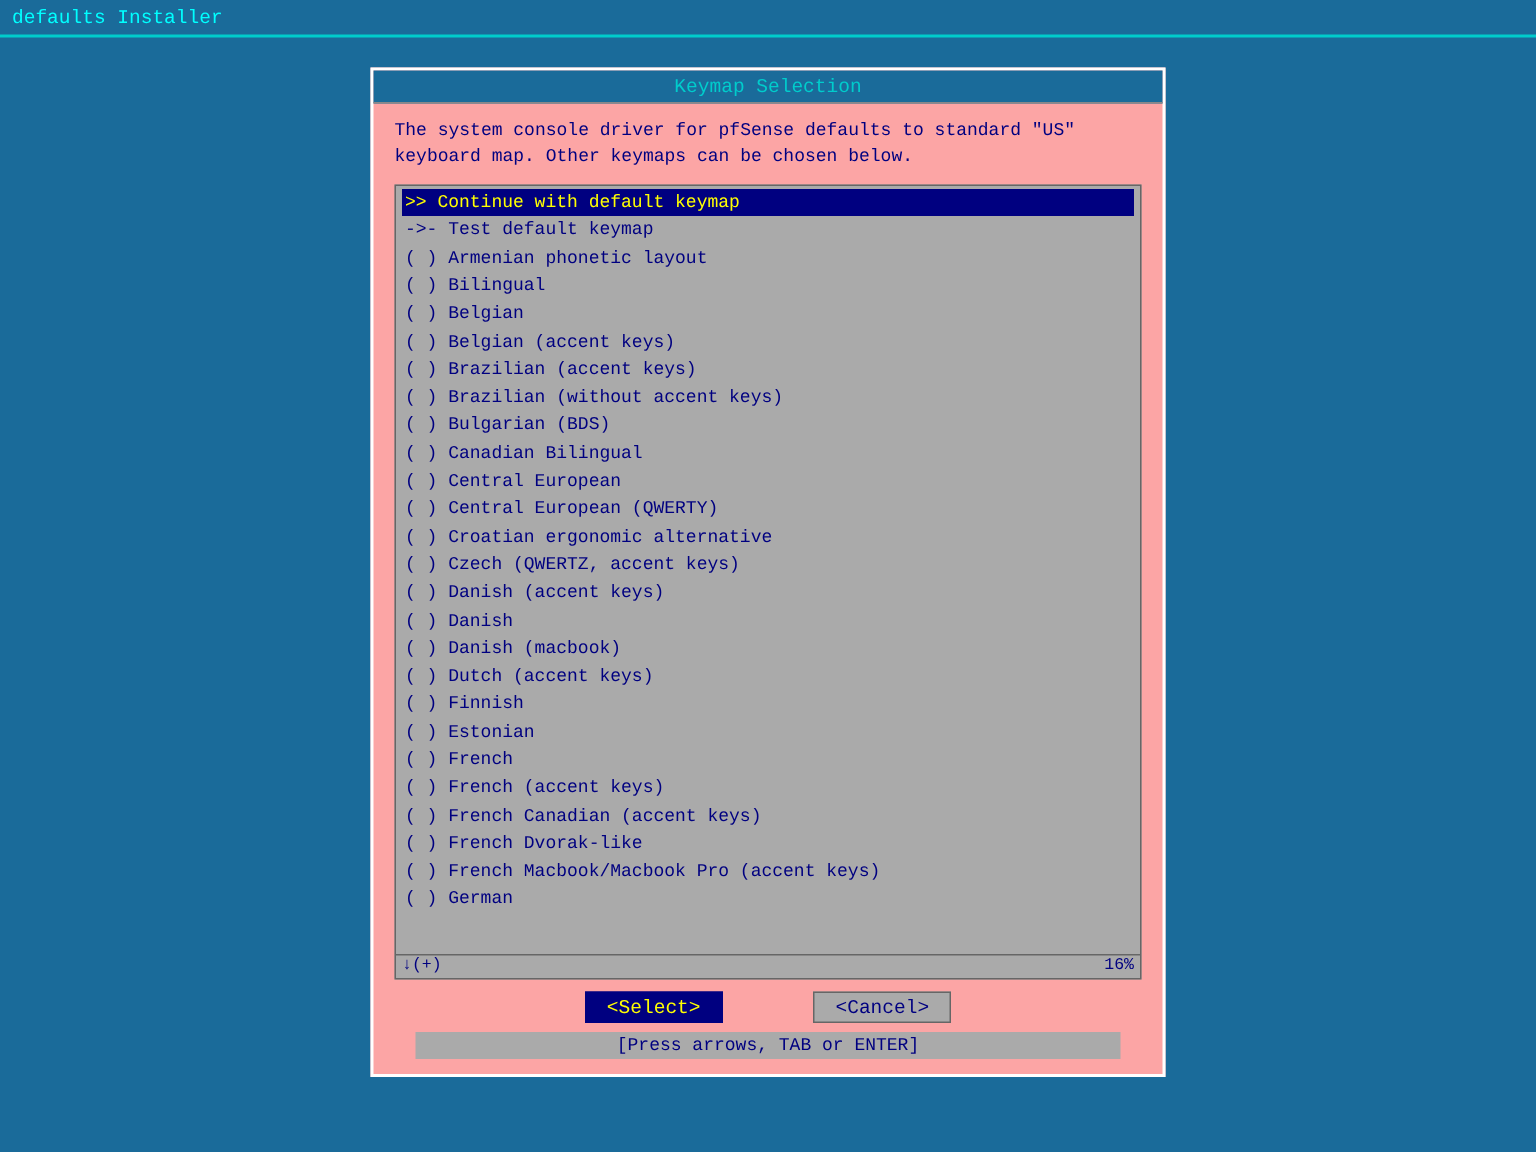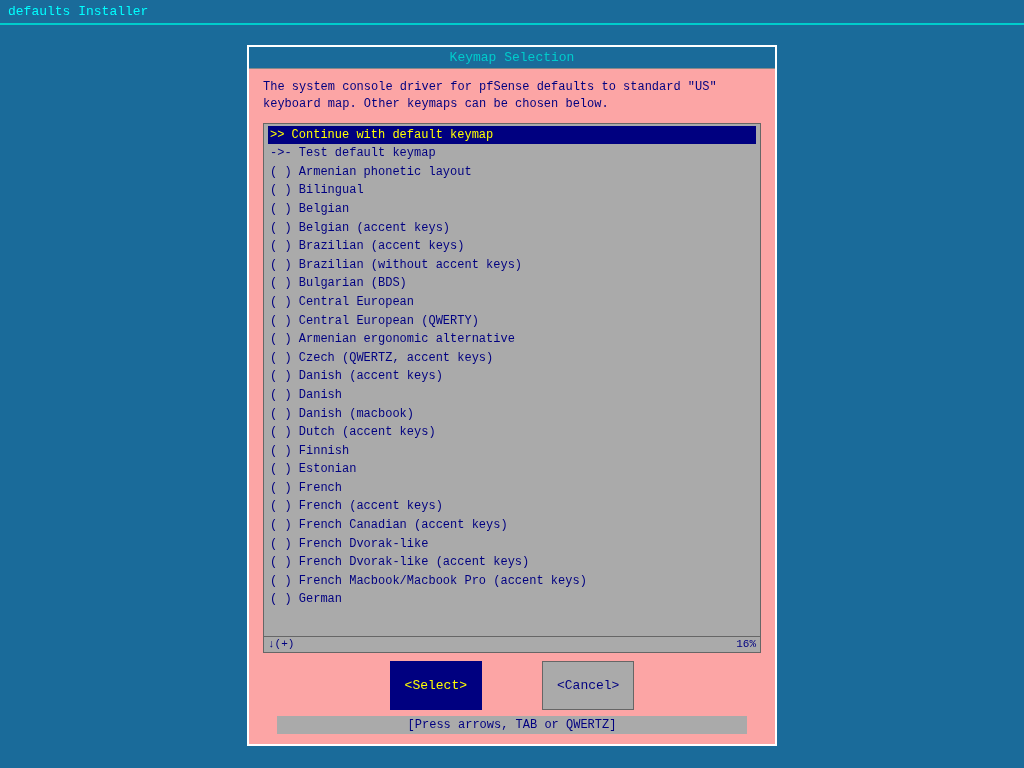--- a/index.html
+++ b/index.html
@@ -97,21 +97,21 @@
     #buttons-row {
       display: flex;
       justify-content: center;
       gap: 60px;
       padding: 8px 0 6px 0;
     }
     .dialog-button {
       background-color: #aaaaaa;
       color: #000080;
       border: 1px solid #666;
-      padding: 16px 14px;
+      padding: 2px 14px;
       font-family: 'Courier New', Courier, monospace;
       font-size: 13px;
       cursor: pointer;
       text-align: right;
     }
     .dialog-button.focused {
       background-color: #000080;
       color: #ffff00;
       border: 1px solid #000080;
     }
@@ -146,45 +146,45 @@
         <div id="list-inner">
         <div class="list-item selected">&gt;&gt; Continue with default keymap</div>
             <div class="list-item">-&gt;- Test default keymap</div>
             <div class="list-item">( ) Armenian phonetic  layout</div>
             <div class="list-item">( ) Bilingual</div>
             <div class="list-item">( ) Belgian</div>
             <div class="list-item">( ) Belgian (accent keys)</div>
             <div class="list-item">( ) Brazilian (accent keys)</div>
             <div class="list-item">( ) Brazilian (without accent keys)</div>
             <div class="list-item">( ) Bulgarian (BDS)</div>
+            <div class="list-item">( ) Canadian Bilingual</div>
             <div class="list-item">( ) Central European</div>
             <div class="list-item">( ) Central European (QWERTY)</div>
-            <div class="list-item">( ) Armenian ergonomic alternative</div>
+            <div class="list-item">( ) Croatian ergonomic alternative</div>
             <div class="list-item">( ) Czech (QWERTZ, accent keys)</div>
             <div class="list-item">( ) Danish (accent keys)</div>
             <div class="list-item">( ) Danish</div>
             <div class="list-item">( ) Danish (macbook)</div>
             <div class="list-item">( ) Dutch (accent keys)</div>
             <div class="list-item">( ) Finnish</div>
             <div class="list-item">( ) Estonian</div>
             <div class="list-item">( ) French</div>
             <div class="list-item">( ) French (accent keys)</div>
             <div class="list-item">( ) French Canadian (accent keys)</div>
             <div class="list-item">( ) French Dvorak-like</div>
-            <div class="list-item">( ) French Dvorak-like (accent keys)</div>
             <div class="list-item">( ) French Macbook/Macbook Pro (accent keys)</div>
             <div class="list-item">( ) German</div>
           </div>
         <div id="scroll-indicator">
           <span>↓(+)</span>
           <span id="scroll-percent">16%</span>
         </div>
       </div>
       <div id="buttons-row">
         <button class="dialog-button focused">&lt;Select&gt;</button>
         <button class="dialog-button">&lt;Cancel&gt;</button>
       </div>
       <div id="hint-bar-inner">
-        <span>[Press arrows, TAB or QWERTZ]</span>
+        <span>[Press arrows, TAB or ENTER]</span>
       </div>
     </div>
   </div>
 </div>
 
 </body></html>

